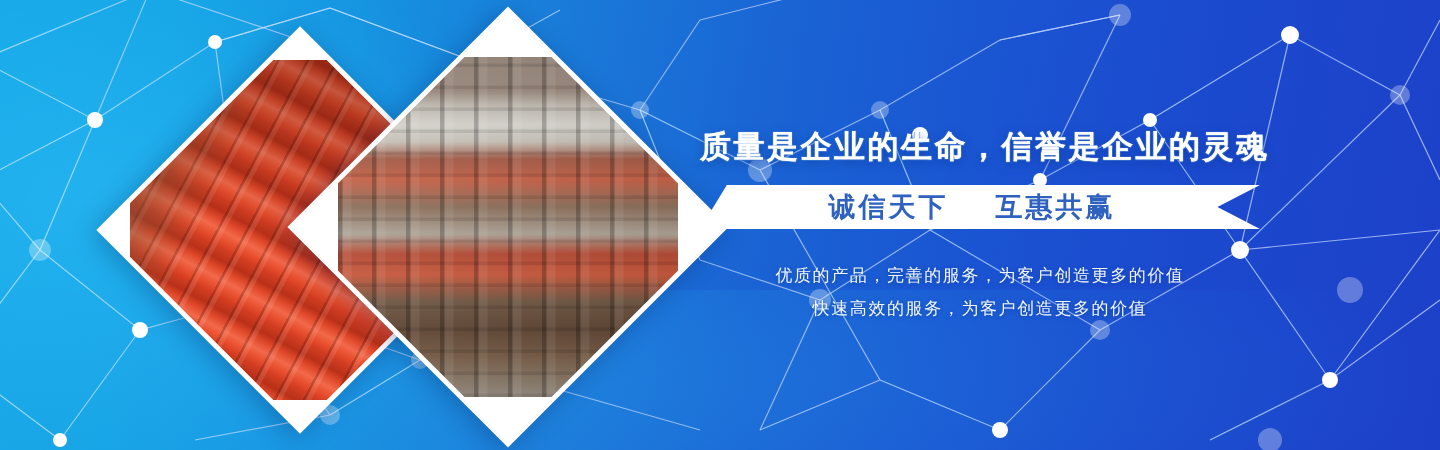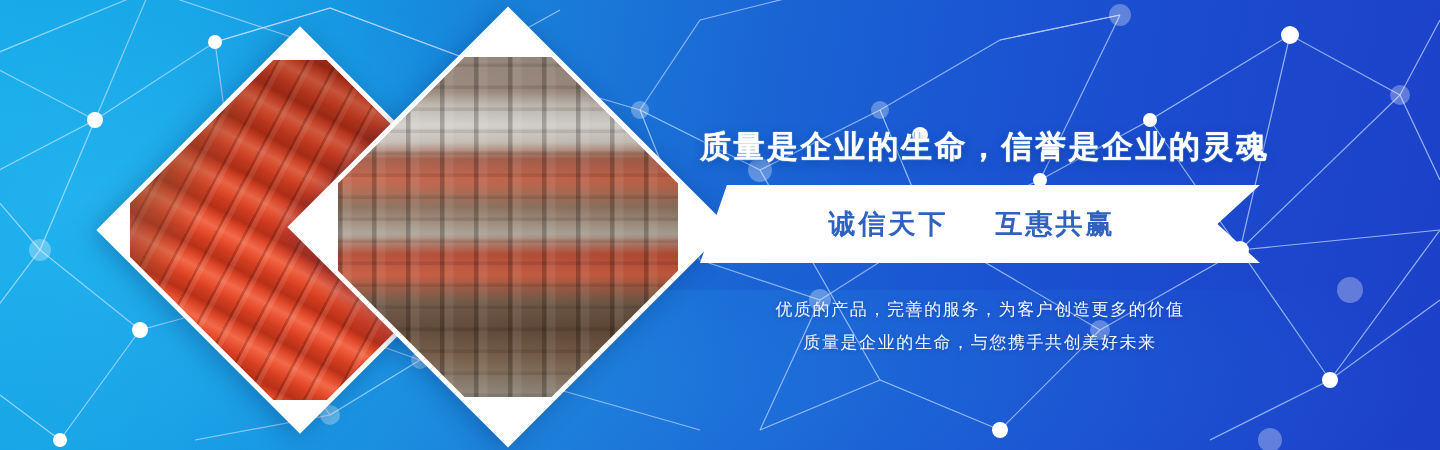--- a/index.html
+++ b/index.html
@@ -121,21 +121,21 @@
     white-space:nowrap;
     text-shadow:
        0 0 1px rgba(255,255,255,.95),
        1px 1px 0 rgba(40,110,200,.55),
       -1px 1px 0 rgba(40,110,200,.45),
        0 3px 10px rgba(10,50,140,.55);
   }
   #ribbon {
     position:relative;
     margin-top:17px;
-    height:78px;
+    height:44px;
     background:#ffffff;
     clip-path:polygon(4.8% 0%, 100% 0%, 92.4% 50%, 100% 100%, 0% 100%);
     display:flex;
     align-items:center;
     justify-content:center;
     box-shadow:0 4px 16px rgba(5,40,120,.24);
   }
   #ribbon-text {
     font-size:27px;
     font-weight:bold;
@@ -238,17 +238,17 @@
     <div id="ribbon">
       <div id="ribbon-text">
         <span>诚信天下</span>
         <span class="ribbon-gap"></span>
         <span>互惠共赢</span>
       </div>
     </div>
 
     <div id="subtitle">
       <div class="line">优质的产品，完善的服务，为客户创造更多的价值</div>
-      <div class="line">质量是企业的生命，与您携手共创美好未来</div>
+      <div class="line">快速高效的服务，为客户创造更多的价值</div>
     </div>
 
   </div>
 </div>
 
 </body></html>

